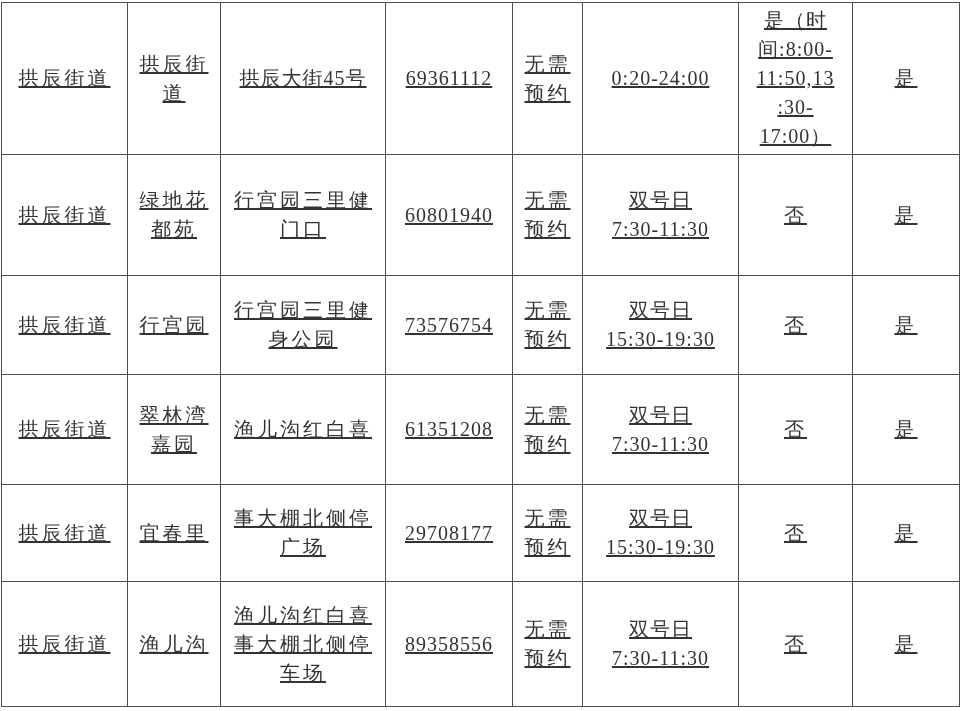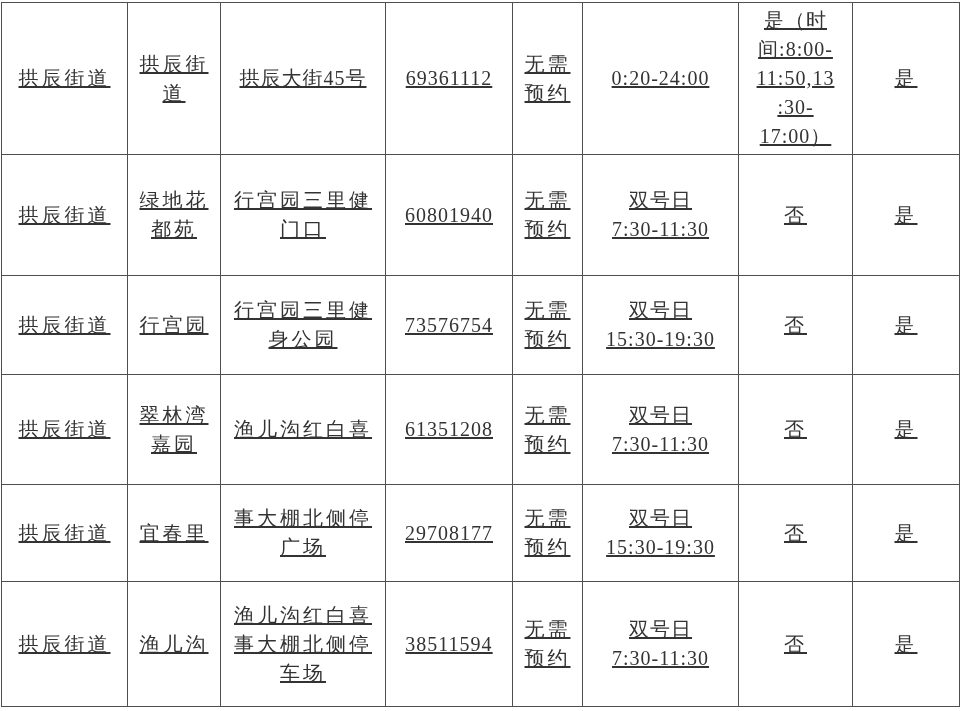--- a/index.html
+++ b/index.html
@@ -134,21 +134,21 @@
 15:30-19:30</td>
         <td>否</td>
         <td>是</td>
       </tr>
       <tr style="height:125px">
         <td>拱辰街道</td>
         <td>渔儿沟</td>
         <td>渔儿沟红白喜
 事大棚北侧停
 车场</td>
-        <td class="num">38511594</td>
+        <td class="num">89358556</td>
         <td>无需
 预约</td>
         <td class="time">双号日
 7:30-11:30</td>
         <td>否</td>
         <td>是</td>
       </tr>
     </tbody>
   </table>
 </div>

